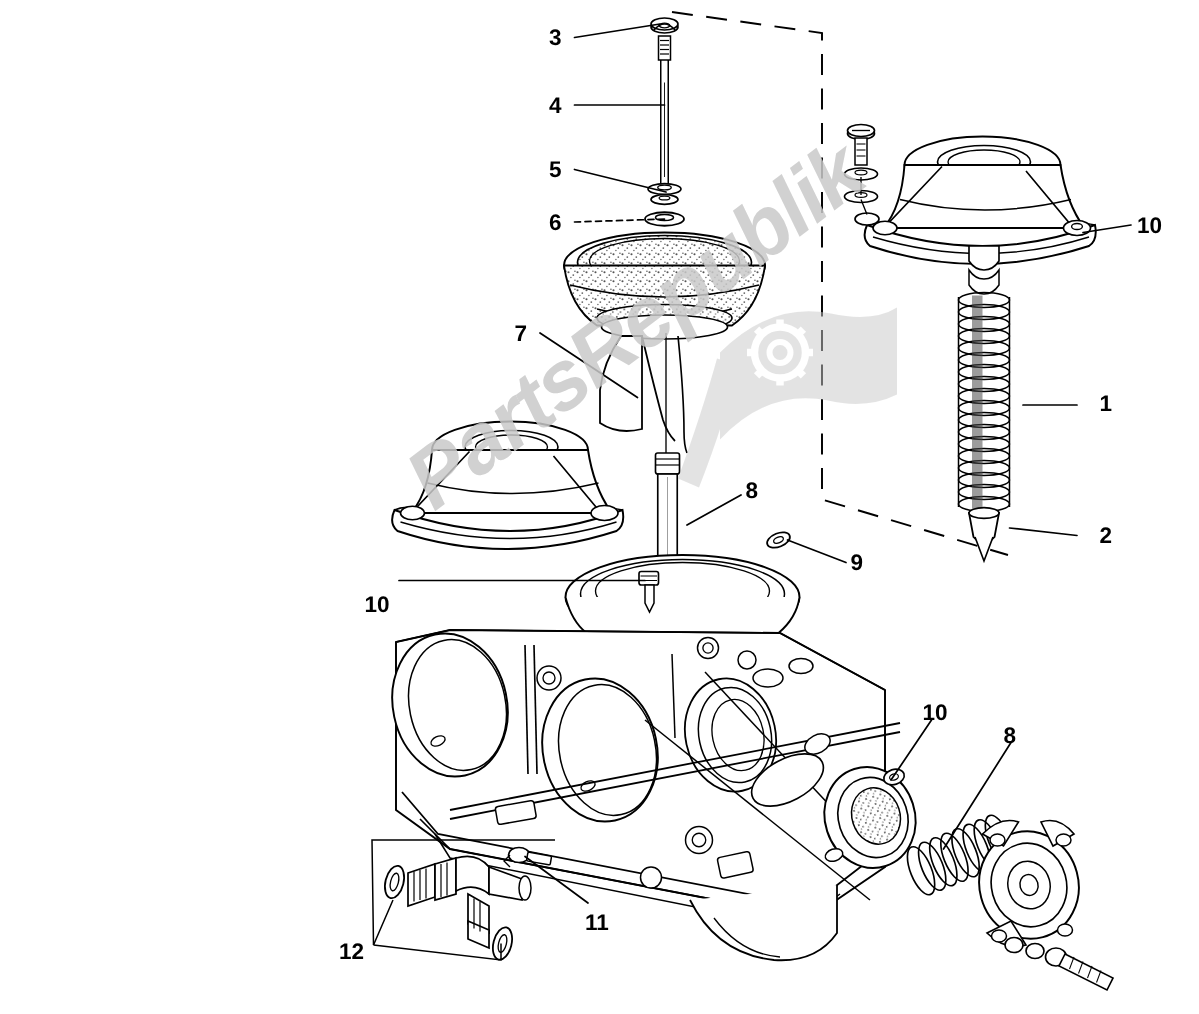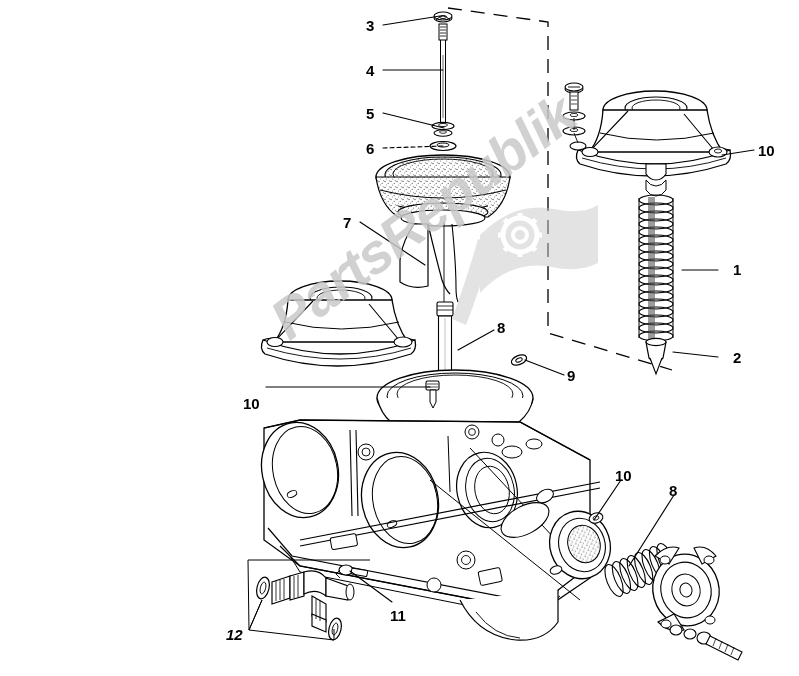--- a/index.html
+++ b/index.html
@@ -434,18 +434,18 @@
   <div class="callout-label" style="left:733px; top:350px;">2</div>
   <div class="callout-label" style="left:366px; top:18px;">3</div>
   <div class="callout-label" style="left:366px; top:63px;">4</div>
   <div class="callout-label" style="left:366px; top:106px;">5</div>
   <div class="callout-label" style="left:366px; top:141px;">6</div>
   <div class="callout-label" style="left:343px; top:215px;">7</div>
   <div class="callout-label" style="left:497px; top:320px;">8</div>
   <div class="callout-label" style="left:567px; top:368px;">9</div>
   <div class="callout-label" style="left:243px; top:380px;margin-top:16px;">10</div>
   <div class="callout-label" style="left:390px; top:608px;text-align:right;">11</div>
-  <div class="callout-label" style="left:226px; top:627px;font-style:italic;">12</div>
+  <div class="callout-label" style="left:226px; top:627px;">12</div>
   <div class="callout-label" style="left:615px; top:468px;">10</div>
   <div class="callout-label" style="left:669px; top:483px;">8</div>
   <div class="callout-label" style="left:758px; top:143px;">10</div>
 
 </div>
 
 </body></html>

